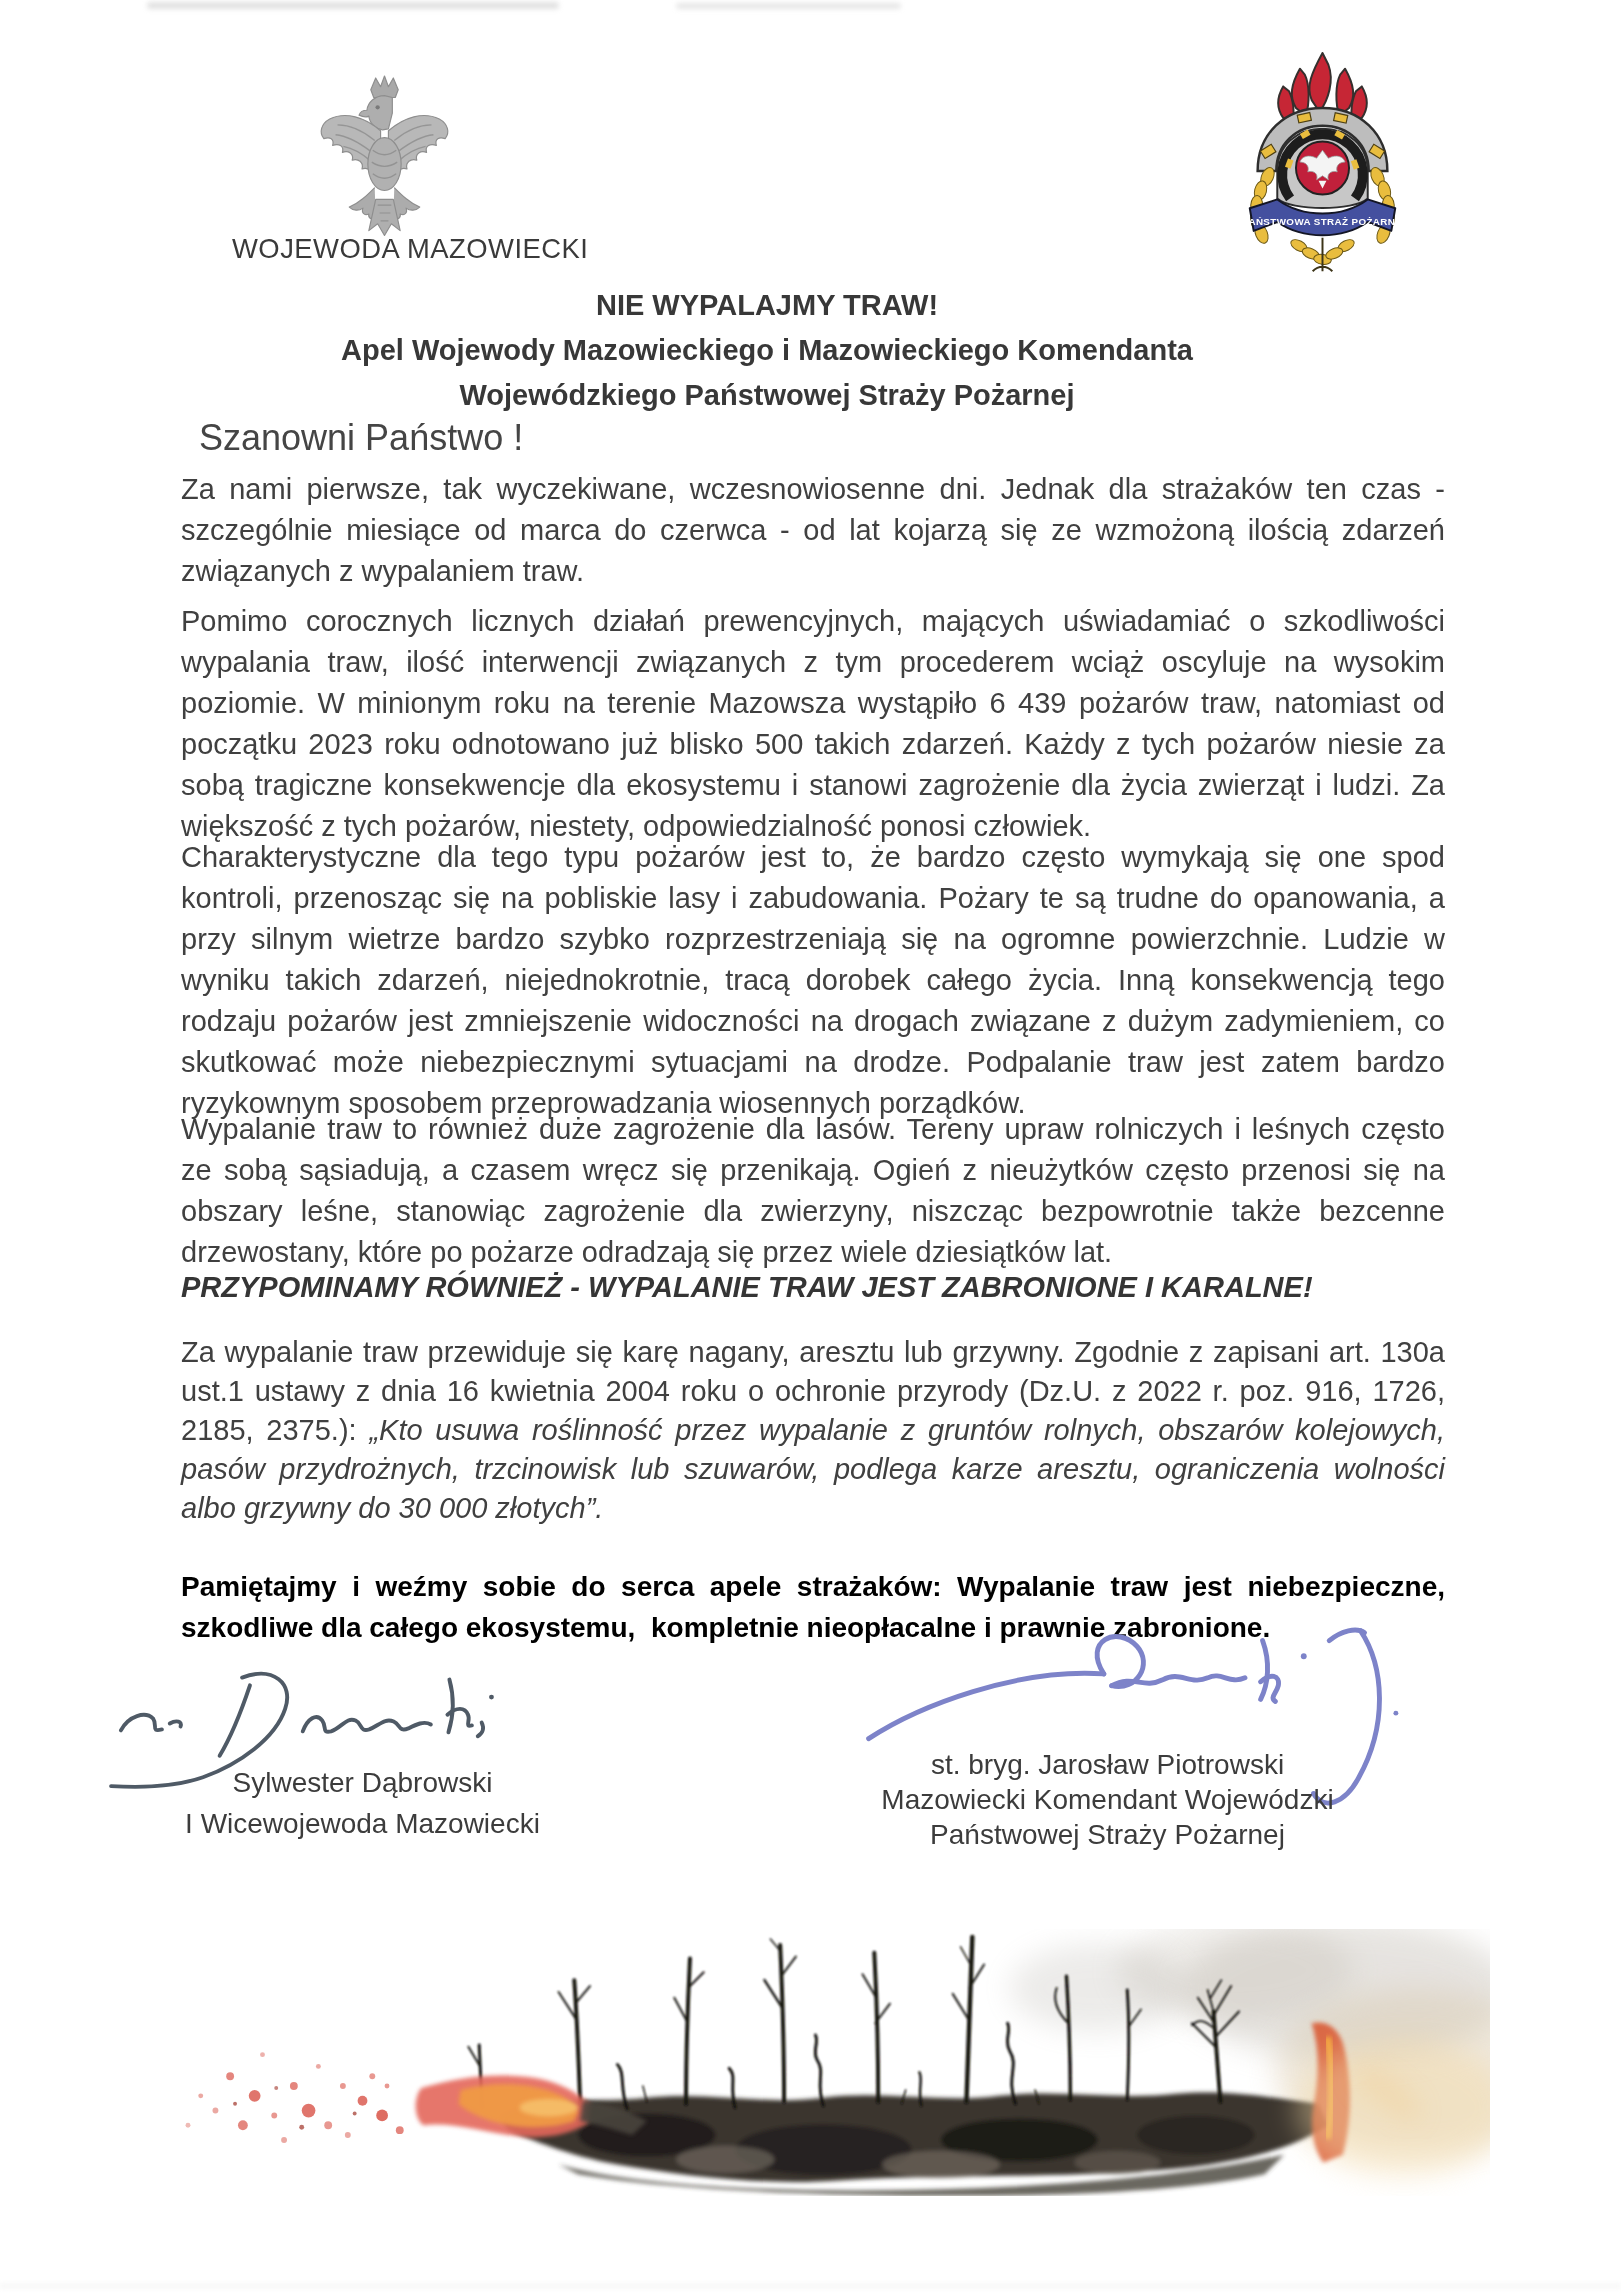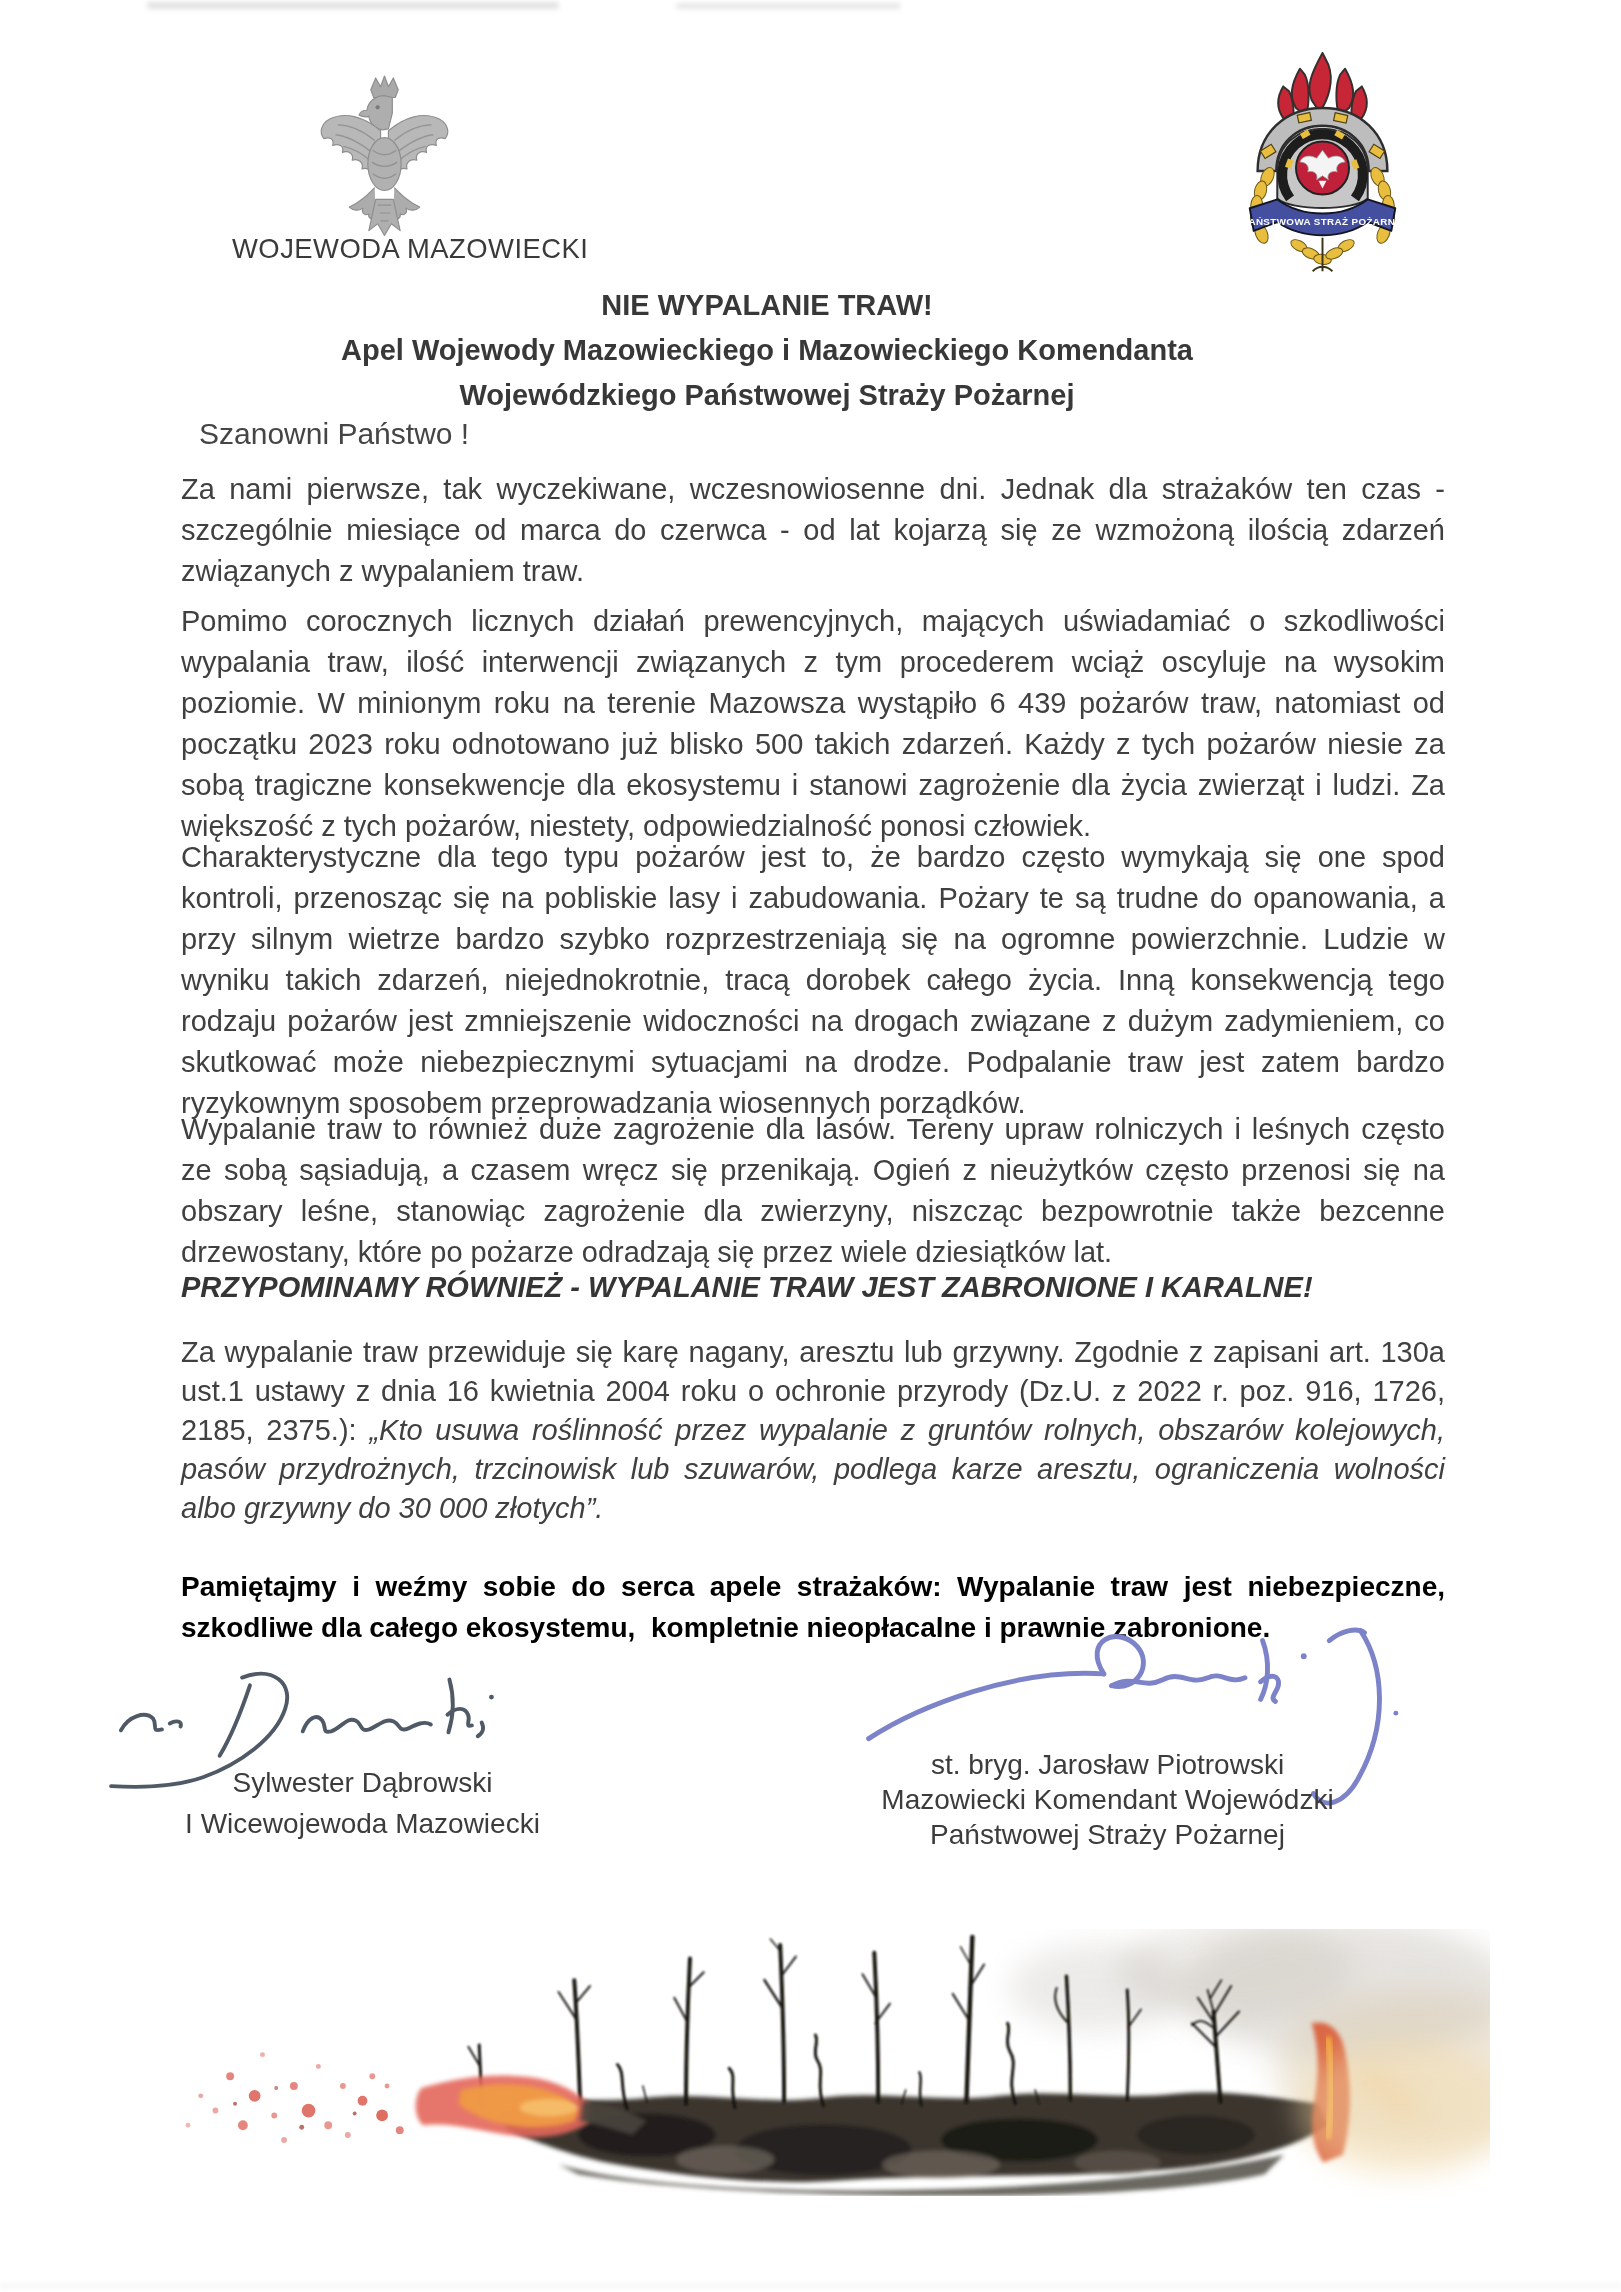--- a/index.html
+++ b/index.html
@@ -16,21 +16,21 @@
   .office-title{
     position:absolute;left:232px;top:233px;
     font-size:27.4px;font-weight:normal;color:#3a3a3a;letter-spacing:0.5px;
   }
   .eagle{position:absolute;left:316px;top:74px;width:137px;height:186px;filter:blur(0.5px);opacity:.92;}
   .psp-logo{position:absolute;left:1243px;top:51px;width:159px;height:231px;filter:blur(0.4px);}
   .title-line{
     position:absolute;left:113px;width:1308px;
     text-align:center;font-weight:bold;color:#383838;font-size:29px;
   }
-  .salutation{position:absolute;left:199px;top:417px;font-size:30px;color:#454545;}
+  .salutation{position:absolute;left:199px;top:417px;font-size:36px;color:#454545;}
   .par{
     position:absolute;left:181px;width:1264px;
     font-size:29px;line-height:41px;text-align:justify;color:#404040;
   }
   .warn{font-weight:bold;font-size:29px;color:#353535;text-align:left;}
   .quote-italic{font-style:italic;}
   .appeal{font-weight:bold;}
   .sig-script{position:absolute;}
   .sig-block{position:absolute;text-align:center;color:#3c3c3c;}
   .sig-block div{font-size:28px;line-height:41px;}
@@ -131,21 +131,21 @@
     <g fill="#e9bd3e" stroke="#6a5715" stroke-width="1">
       <ellipse cx="56" cy="198" rx="9" ry="5" transform="rotate(28 56 198)"></ellipse>
       <ellipse cx="68" cy="206" rx="9" ry="5" transform="rotate(22 68 206)"></ellipse>
       <ellipse cx="80" cy="212" rx="9" ry="5" transform="rotate(8 80 212)"></ellipse>
       <ellipse cx="104" cy="198" rx="9" ry="5" transform="rotate(-28 104 198)"></ellipse>
       <ellipse cx="92" cy="206" rx="9" ry="5" transform="rotate(-22 92 206)"></ellipse>
       <path d="M80,190 L80,224 M70,224 C76,218 84,218 90,224" fill="none" stroke="#3c3418" stroke-width="2"></path>
     </g>
   </svg>
 
-  <div class="title-line" style="top:289px;">NIE WYPALANIE TRAW!</div>
+  <div class="title-line" style="top:289px;">NIE WYPALAJMY TRAW!</div>
   <div class="title-line" style="top:334px;">Apel Wojewody Mazowieckiego i Mazowieckiego Komendanta</div>
   <div class="title-line" style="top:379px;">Wojewódzkiego Państwowej Straży Pożarnej</div>
 
   <div class="salutation">Szanowni Państwo !</div>
 
   <div class="par" style="top:469px;">Za nami pierwsze, tak wyczekiwane, wczesnowiosenne dni. Jednak dla strażaków ten czas - szczególnie miesiące od marca do czerwca - od lat kojarzą się ze wzmożoną ilością zdarzeń związanych z wypalaniem traw.</div>
   <div class="par" style="top:601px;">Pomimo corocznych licznych działań prewencyjnych, mających uświadamiać o szkodliwości wypalania traw, ilość interwencji związanych z tym procederem wciąż oscyluje na wysokim poziomie. W minionym roku na terenie Mazowsza wystąpiło 6&nbsp;439 pożarów traw, natomiast od początku 2023 roku odnotowano już blisko 500 takich zdarzeń. Każdy z tych pożarów niesie za sobą tragiczne konsekwencje dla ekosystemu i stanowi zagrożenie dla życia zwierząt i ludzi. Za większość z tych pożarów, niestety, odpowiedzialność ponosi człowiek.</div>
   <div class="par" style="top:837px;">Charakterystyczne dla tego typu pożarów jest to, że bardzo często wymykają się one spod kontroli, przenosząc się na pobliskie lasy i zabudowania. Pożary te są trudne do opanowania, a przy silnym wietrze bardzo szybko rozprzestrzeniają się na ogromne powierzchnie. Ludzie w wyniku takich zdarzeń, niejednokrotnie, tracą dorobek całego życia. Inną konsekwencją tego rodzaju pożarów jest zmniejszenie widoczności na drogach związane z dużym zadymieniem, co skutkować może niebezpiecznymi sytuacjami na drodze. Podpalanie traw jest zatem bardzo ryzykownym sposobem przeprowadzania wiosennych porządków.</div>
   <div class="par" style="top:1109px;">Wypalanie traw to również duże zagrożenie dla lasów. Tereny upraw rolniczych i leśnych często ze sobą sąsiadują, a czasem wręcz się przenikają. Ogień z nieużytków często przenosi się na obszary leśne, stanowiąc zagrożenie dla zwierzyny, niszcząc bezpowrotnie także bezcenne drzewostany, które po pożarze odradzają się przez wiele dziesiątków lat.</div>
 

